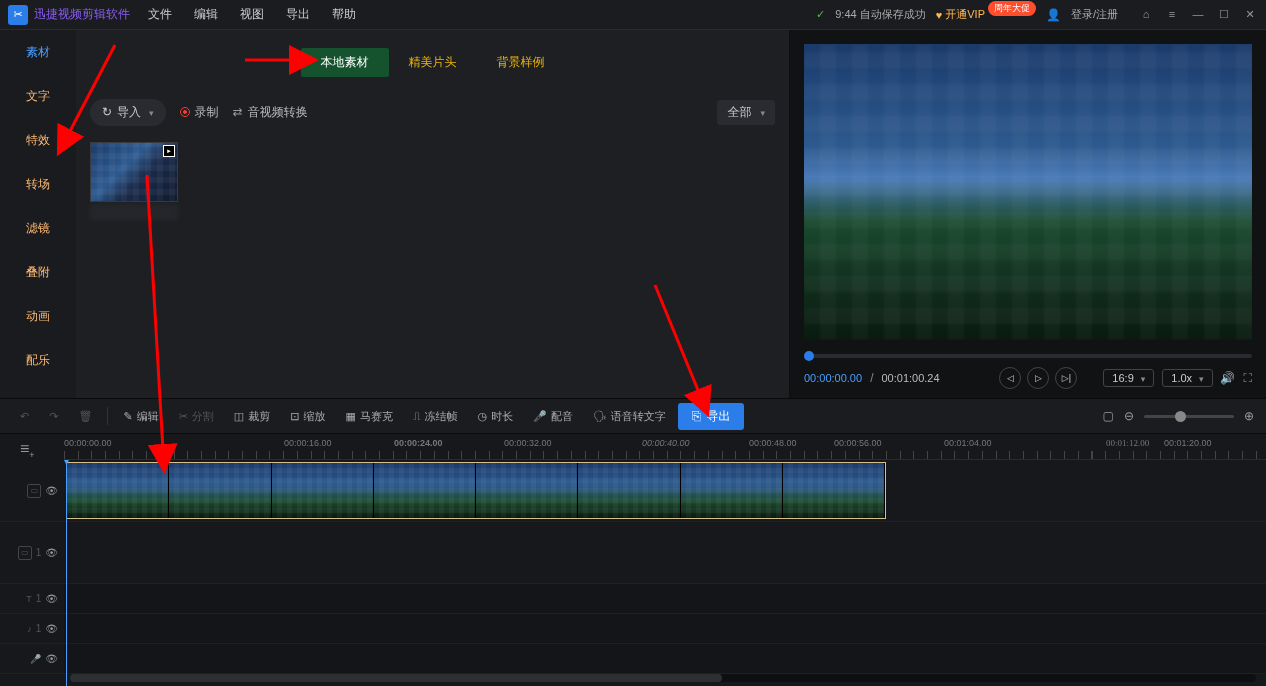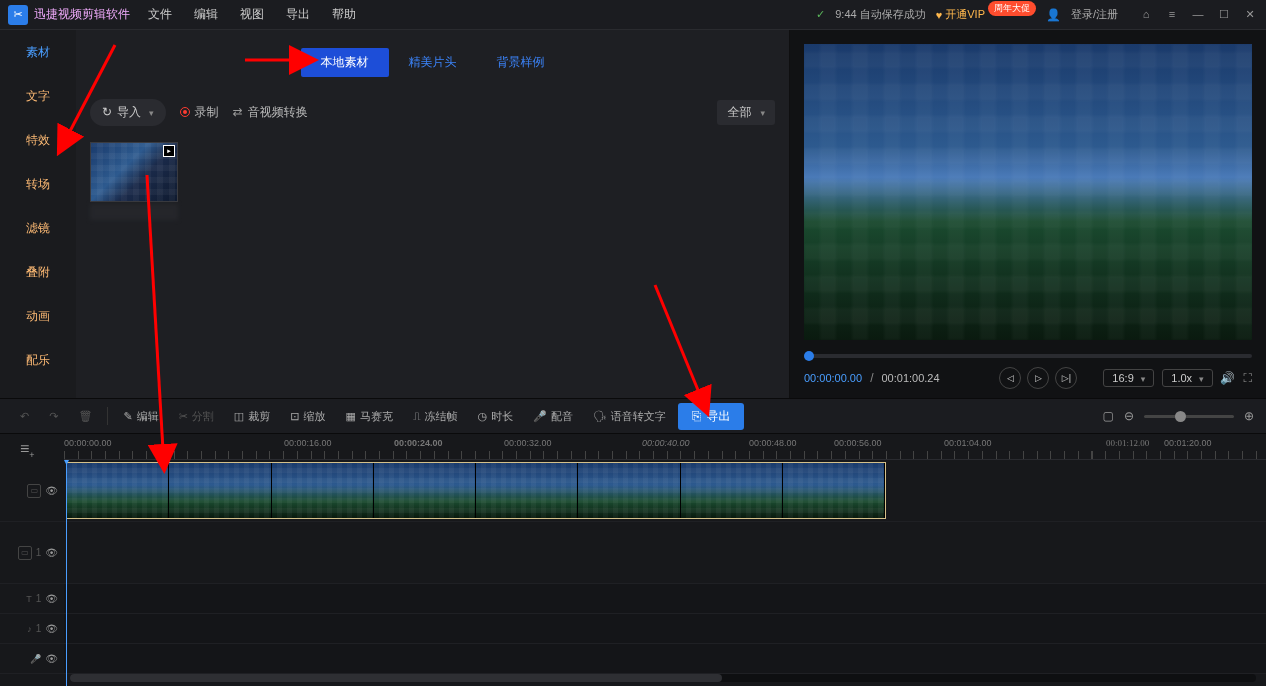--- a/index.html
+++ b/index.html
@@ -1,41 +1,41 @@
 <!DOCTYPE html>
 <html><head>
 <meta charset="utf-8">
 <style>
 * { margin: 0; padding: 0; box-sizing: border-box; }
 body { width: 1266px; height: 686px; background: #1a1b1e; color: #ccc; font-family: "Microsoft YaHei", sans-serif; font-size: 12px; overflow: hidden; position: relative; }
 
 
 .titlebar { height: 30px; background: #1b1c20; display: flex; align-items: center; padding: 0 8px; border-bottom: 1px solid #2a2b2f; }
 .app-logo { width: 20px; height: 20px; background: #2b7de9; border-radius: 3px; display: flex; align-items: center; justify-content: center; color: #fff; font-size: 11px; margin-right: 6px; }
-.app-title { color: #f0abfc; font-size: 12px; margin-right: 18px; }
+.app-title { color: #8b5cf6; font-size: 12px; margin-right: 18px; }
 .menubar { display: flex; gap: 22px; color: #ccc; }
 .menubar span { cursor: pointer; }
 .titlebar-right { margin-left: auto; display: flex; align-items: center; gap: 10px; color: #aaa; font-size: 11px; }
 .badge-vip { background: #ff4d2e; color: #fff; padding: 1px 6px; border-radius: 8px; font-size: 9px; position: relative; top: -6px; }
 .vip-text { color: #ffb84d; display: flex; align-items: center; gap: 3px; }
 .win-controls { display: flex; gap: 10px; margin-left: 10px; color: #999; }
 .win-controls span { cursor: pointer; width: 16px; text-align: center; }
 .check-icon { color: #5cb85c; }
 .heart-icon { color: #ffb84d; }
 
 
 .main { display: flex; height: 368px; }
 .sidebar { width: 76px; background: #1a1b1e; display: flex; flex-direction: column; }
 .sidebar-item { height: 44px; display: flex; align-items: center; justify-content: center; color: #fdba74; cursor: pointer; font-size: 12px; }
 .sidebar-item.active { color: #4a9eff; }
 
 .media-panel { width: 714px; background: #1e1f23; border-right: 1px solid #0f0f10; display: flex; flex-direction: column; }
 .media-tabs { height: 36px; display: flex; align-items: center; justify-content: center; gap: 0; margin-top: 14px; }
-.media-tab { padding: 6px 20px; color: #3b82f6; cursor: pointer; font-size: 12px; }
-.media-tab.active { background: #1d4ed8; color: #fff; border-radius: 2px; }
+.media-tab { padding: 6px 20px; color: #eab308; cursor: pointer; font-size: 12px; }
+.media-tab.active { background: #14532d; color: #fff; border-radius: 2px; }
 
 .media-toolbar { height: 40px; display: flex; align-items: center; padding: 0 14px; gap: 14px; margin-top: 12px; }
 .import-btn { background: #2a2b30; padding: 5px 12px; border-radius: 14px; display: flex; align-items: center; gap: 5px; color: #ccc; cursor: pointer; }
 .toolbar-btn { display: flex; align-items: center; gap: 5px; color: #bbb; cursor: pointer; }
 .rec-dot { width: 10px; height: 10px; border: 1.5px solid #ff3b30; border-radius: 50%; display: inline-block; }
 .rec-dot::after { content:""; display:block; width:4px; height:4px; background:#ff3b30; border-radius:50%; margin:1.5px auto 0; }
 .filter-select { margin-left: auto; background: #2a2b30; padding: 4px 10px; border-radius: 3px; display: flex; align-items: center; gap: 6px; color: #ccc; cursor: pointer; }
 
 .media-grid { flex: 1; padding: 10px 14px; display: flex; flex-wrap: wrap; gap: 10px; align-content: flex-start; }
 .media-thumb { width: 88px; }

